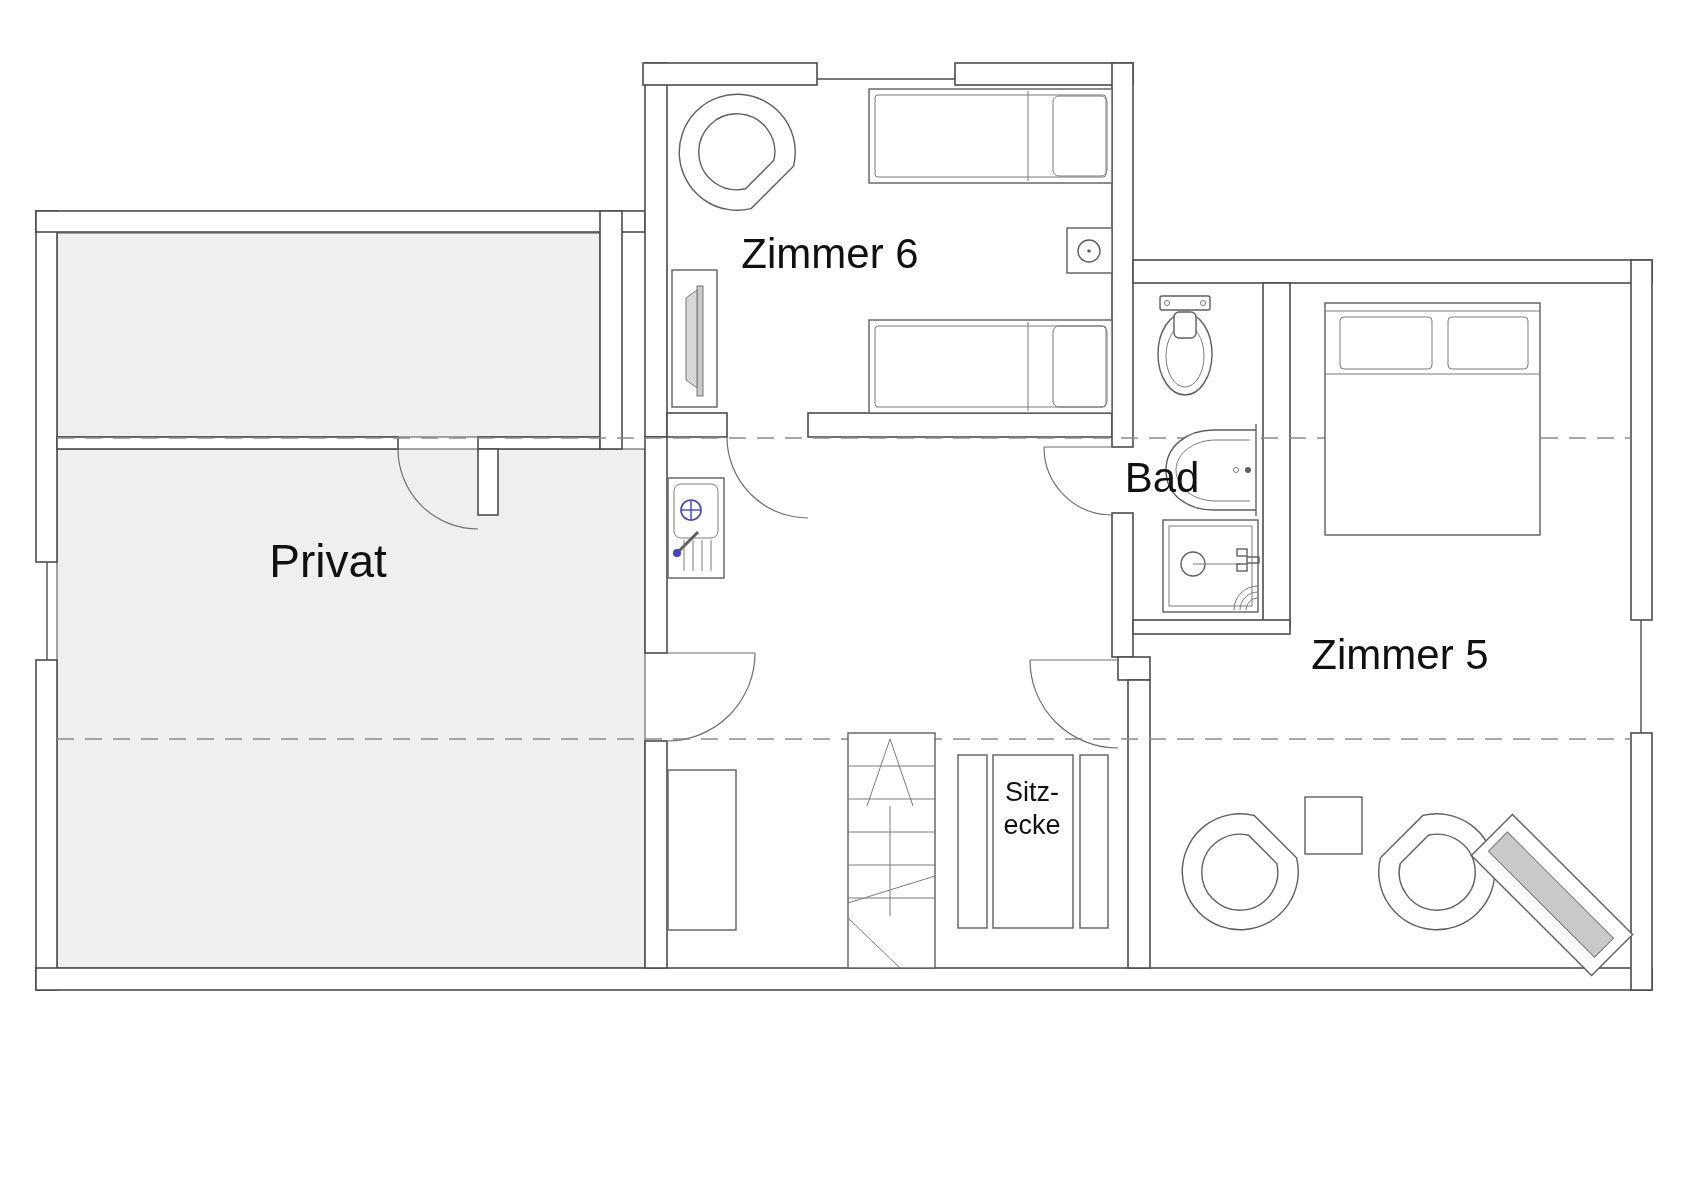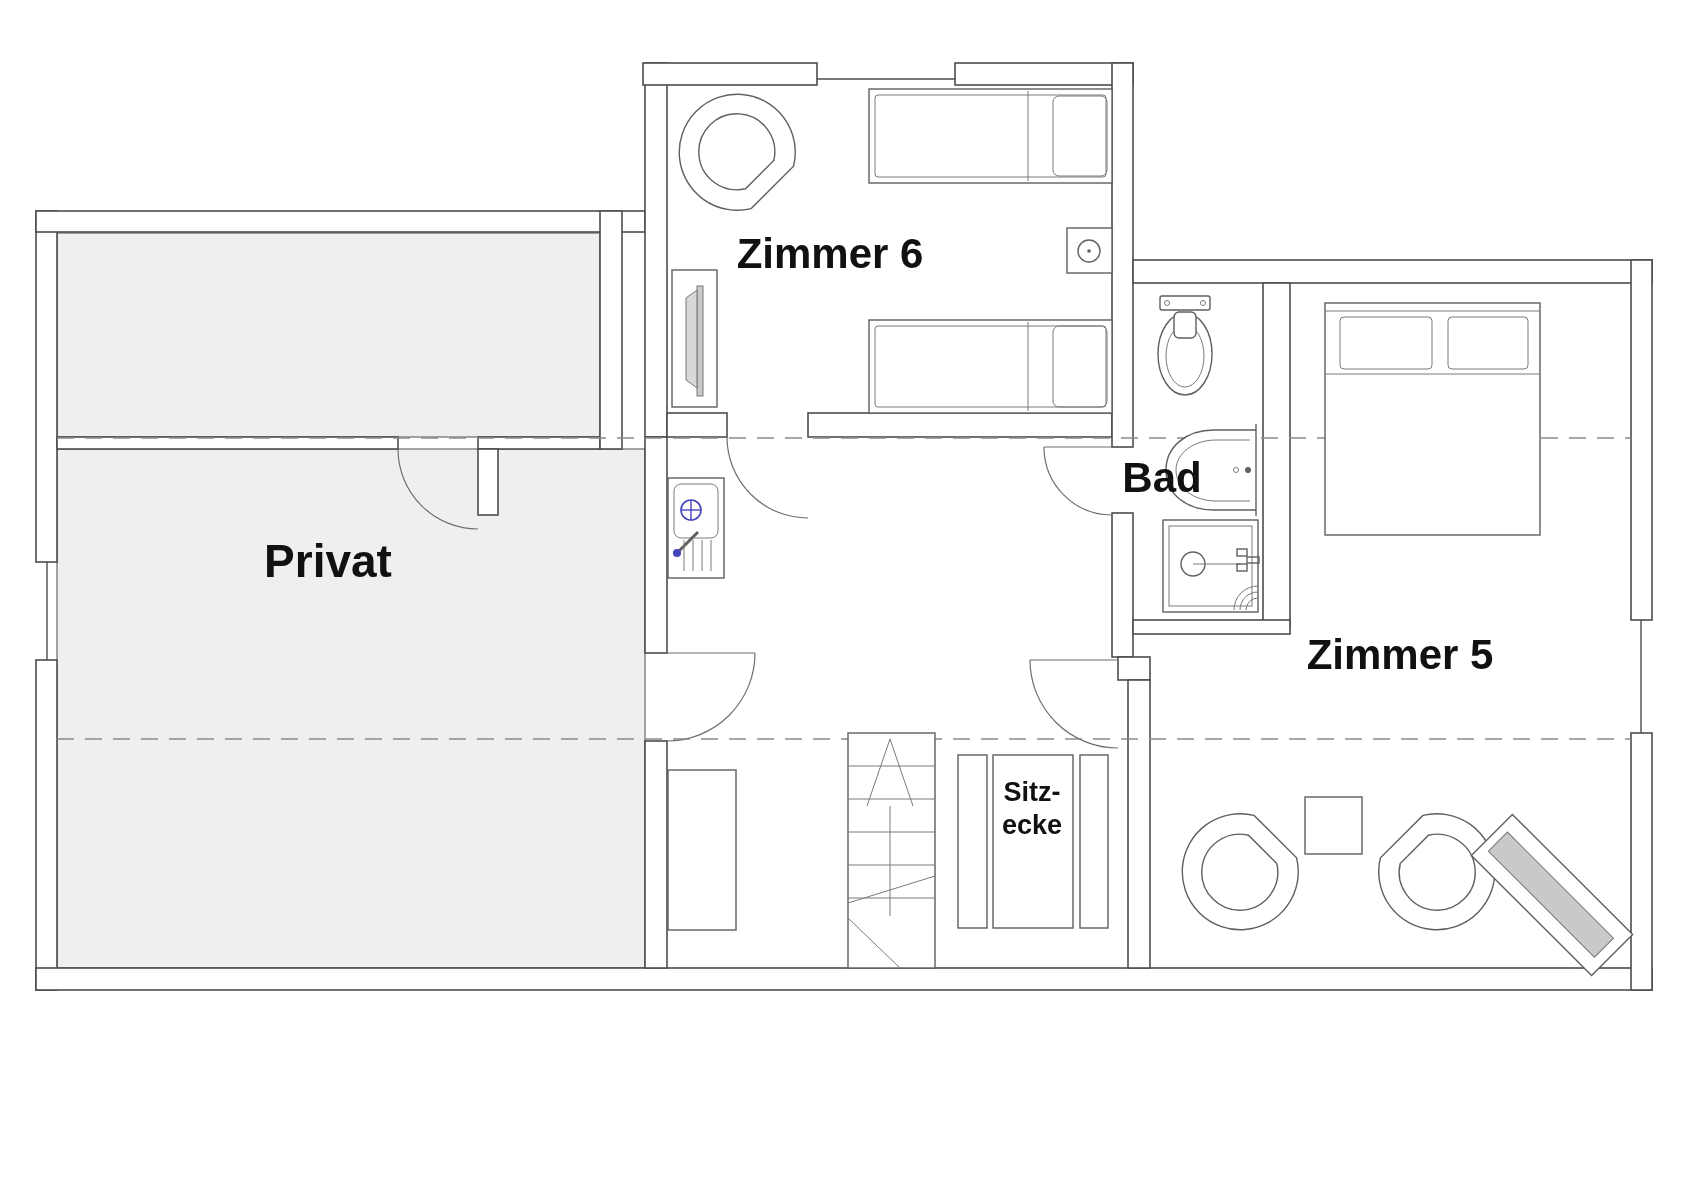--- a/index.html
+++ b/index.html
@@ -1,16 +1,16 @@
 <!DOCTYPE html>
 <html><head>
 <meta charset="utf-8">
 <style>
   html,body{margin:0;padding:0;background:#ffffff;}
-  .stage{position:relative;width:1684px;height:1165px;background:#fff;overflow:hidden;font-weight:bold;}
+  .stage{position:relative;width:1684px;height:1165px;background:#fff;overflow:hidden;}
   svg{display:block;}
   .room{stroke:#6a6a6a;stroke-width:1.2;}
   .wall{fill:#ffffff;stroke:#4d4d4d;stroke-width:1.6;}
   .wline{stroke:#4d4d4d;stroke-width:1.4;fill:none;}
   .furn{fill:none;stroke:#5f5f5f;stroke-width:1.4;}
   .furnw{fill:#ffffff;stroke:#5f5f5f;stroke-width:1.4;}
   .thin{fill:none;stroke:#7a7a7a;stroke-width:1;}
   .door{fill:none;stroke:#6f6f6f;stroke-width:1.2;}
   .dash{fill:none;stroke:#8a8a8a;stroke-width:1.6;stroke-dasharray:17 11;}
   .panel{stroke:#777777;stroke-width:1;}

